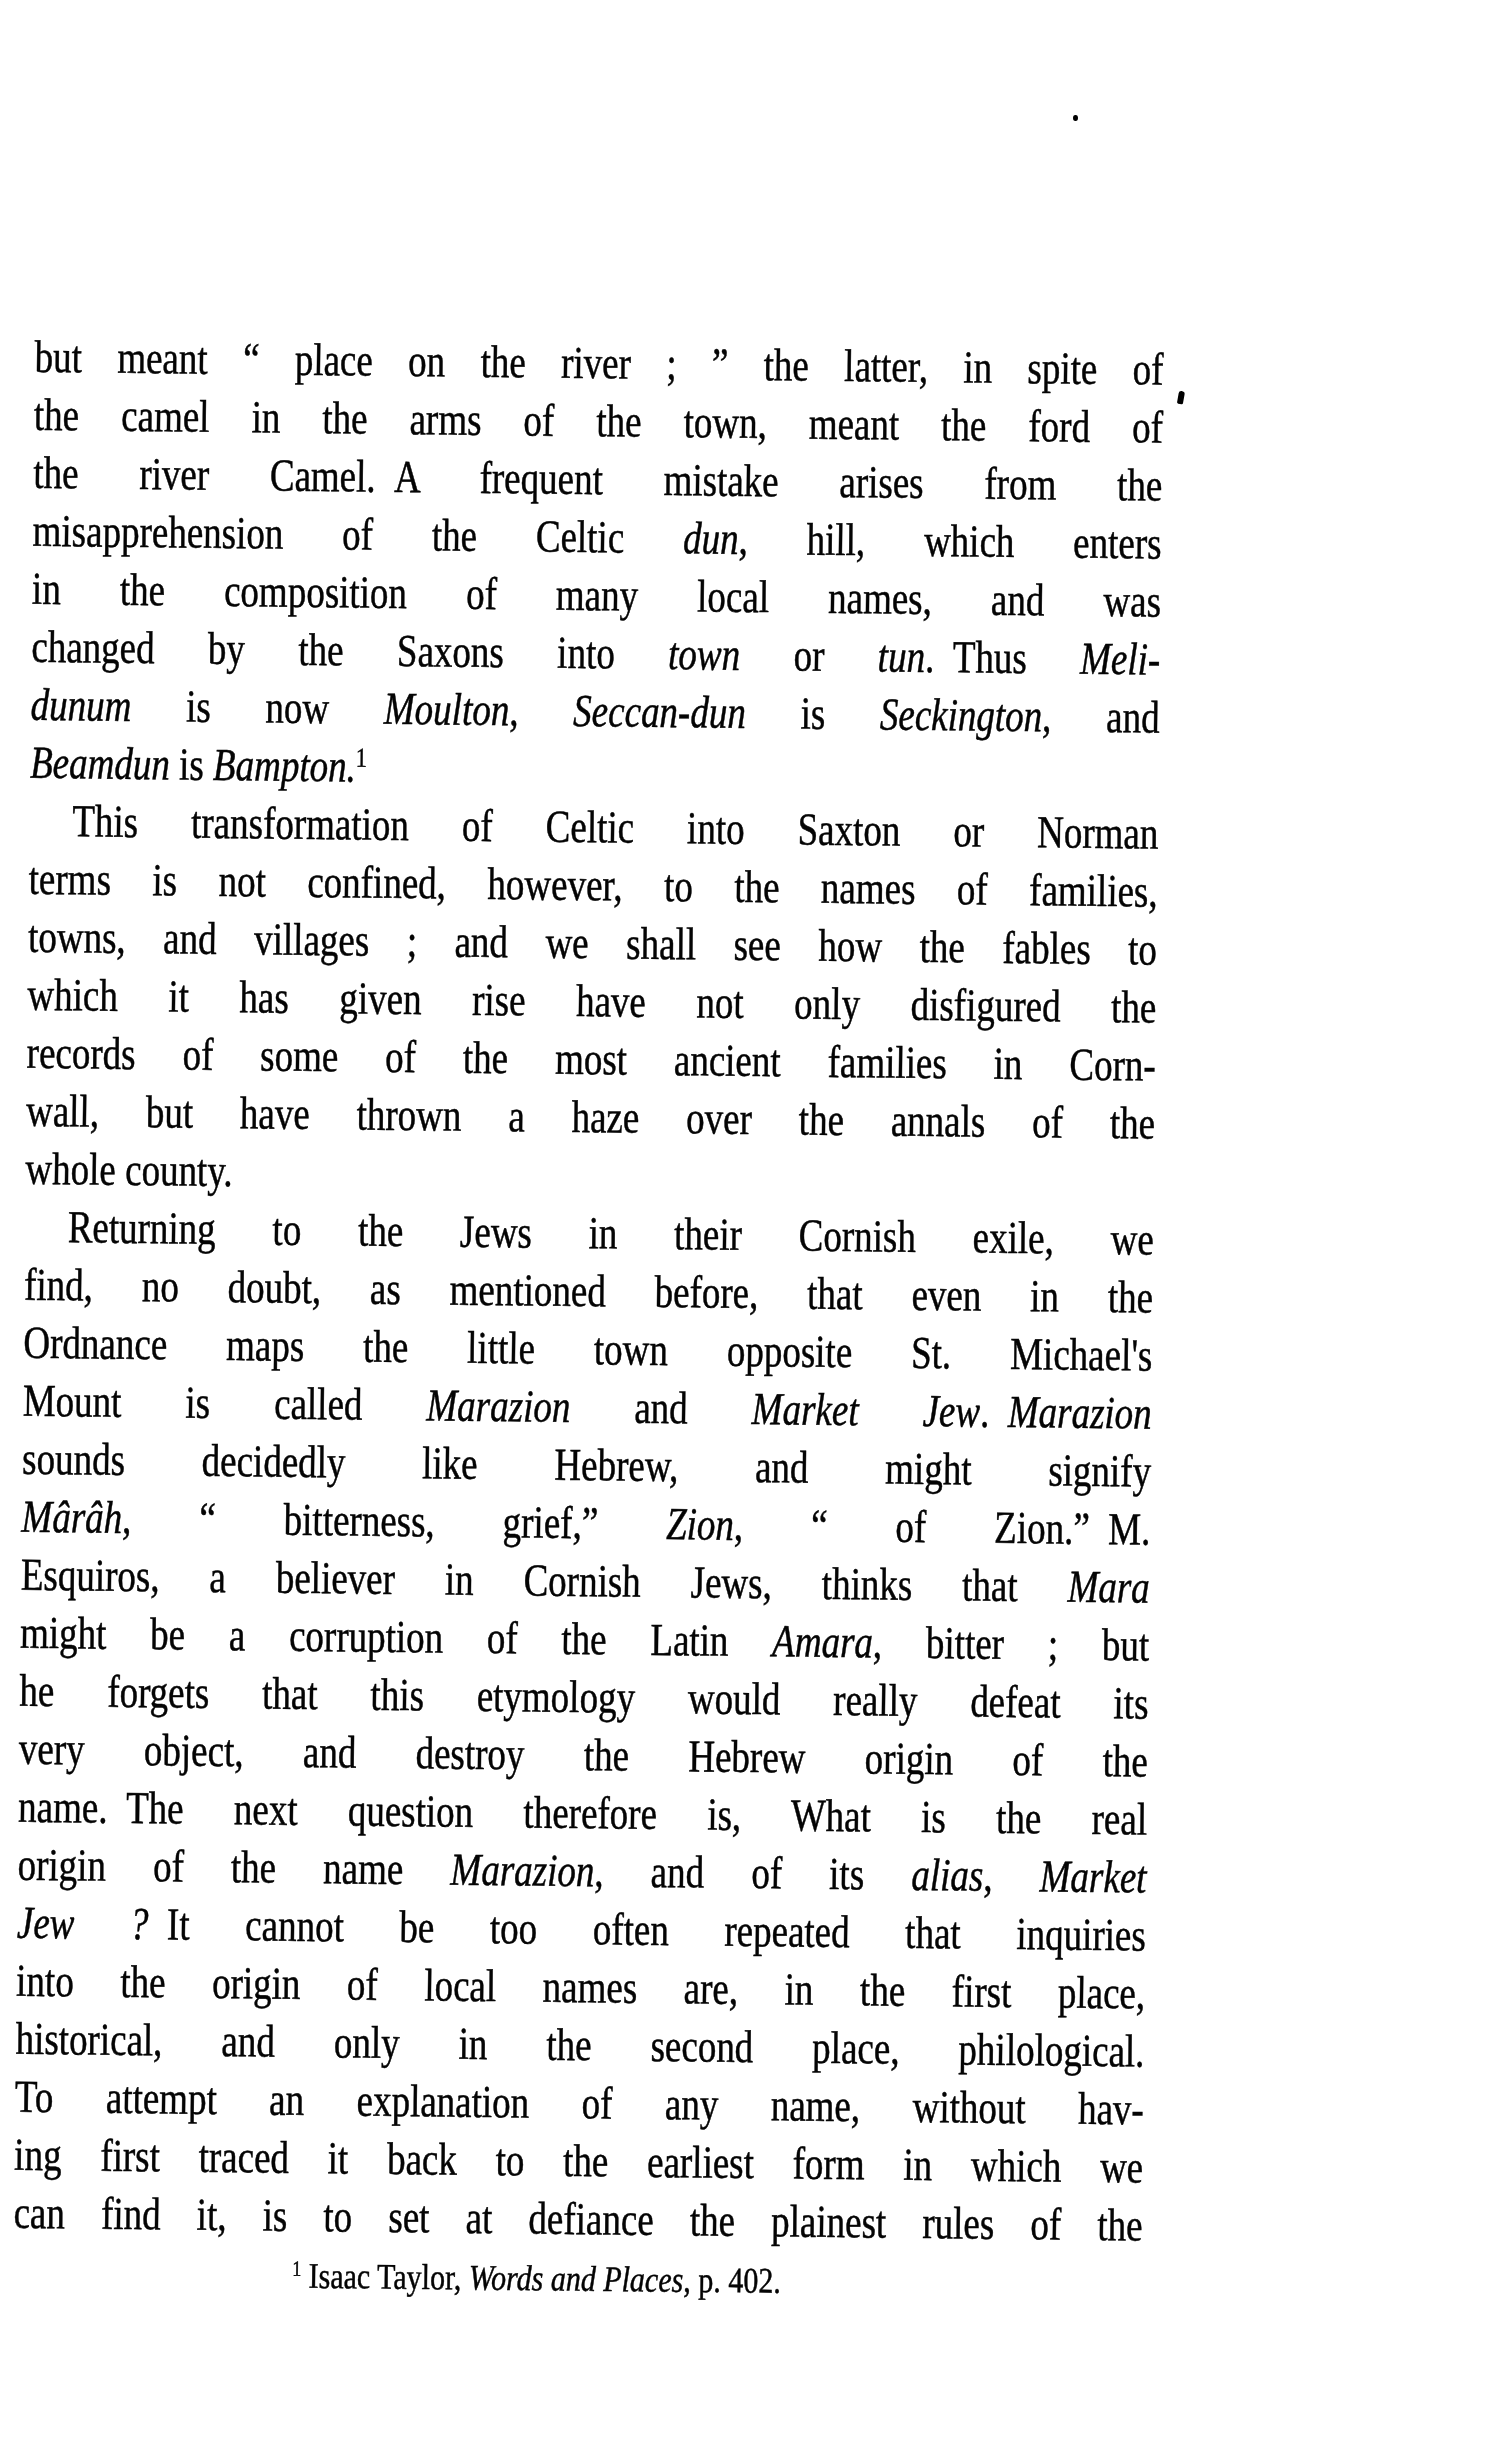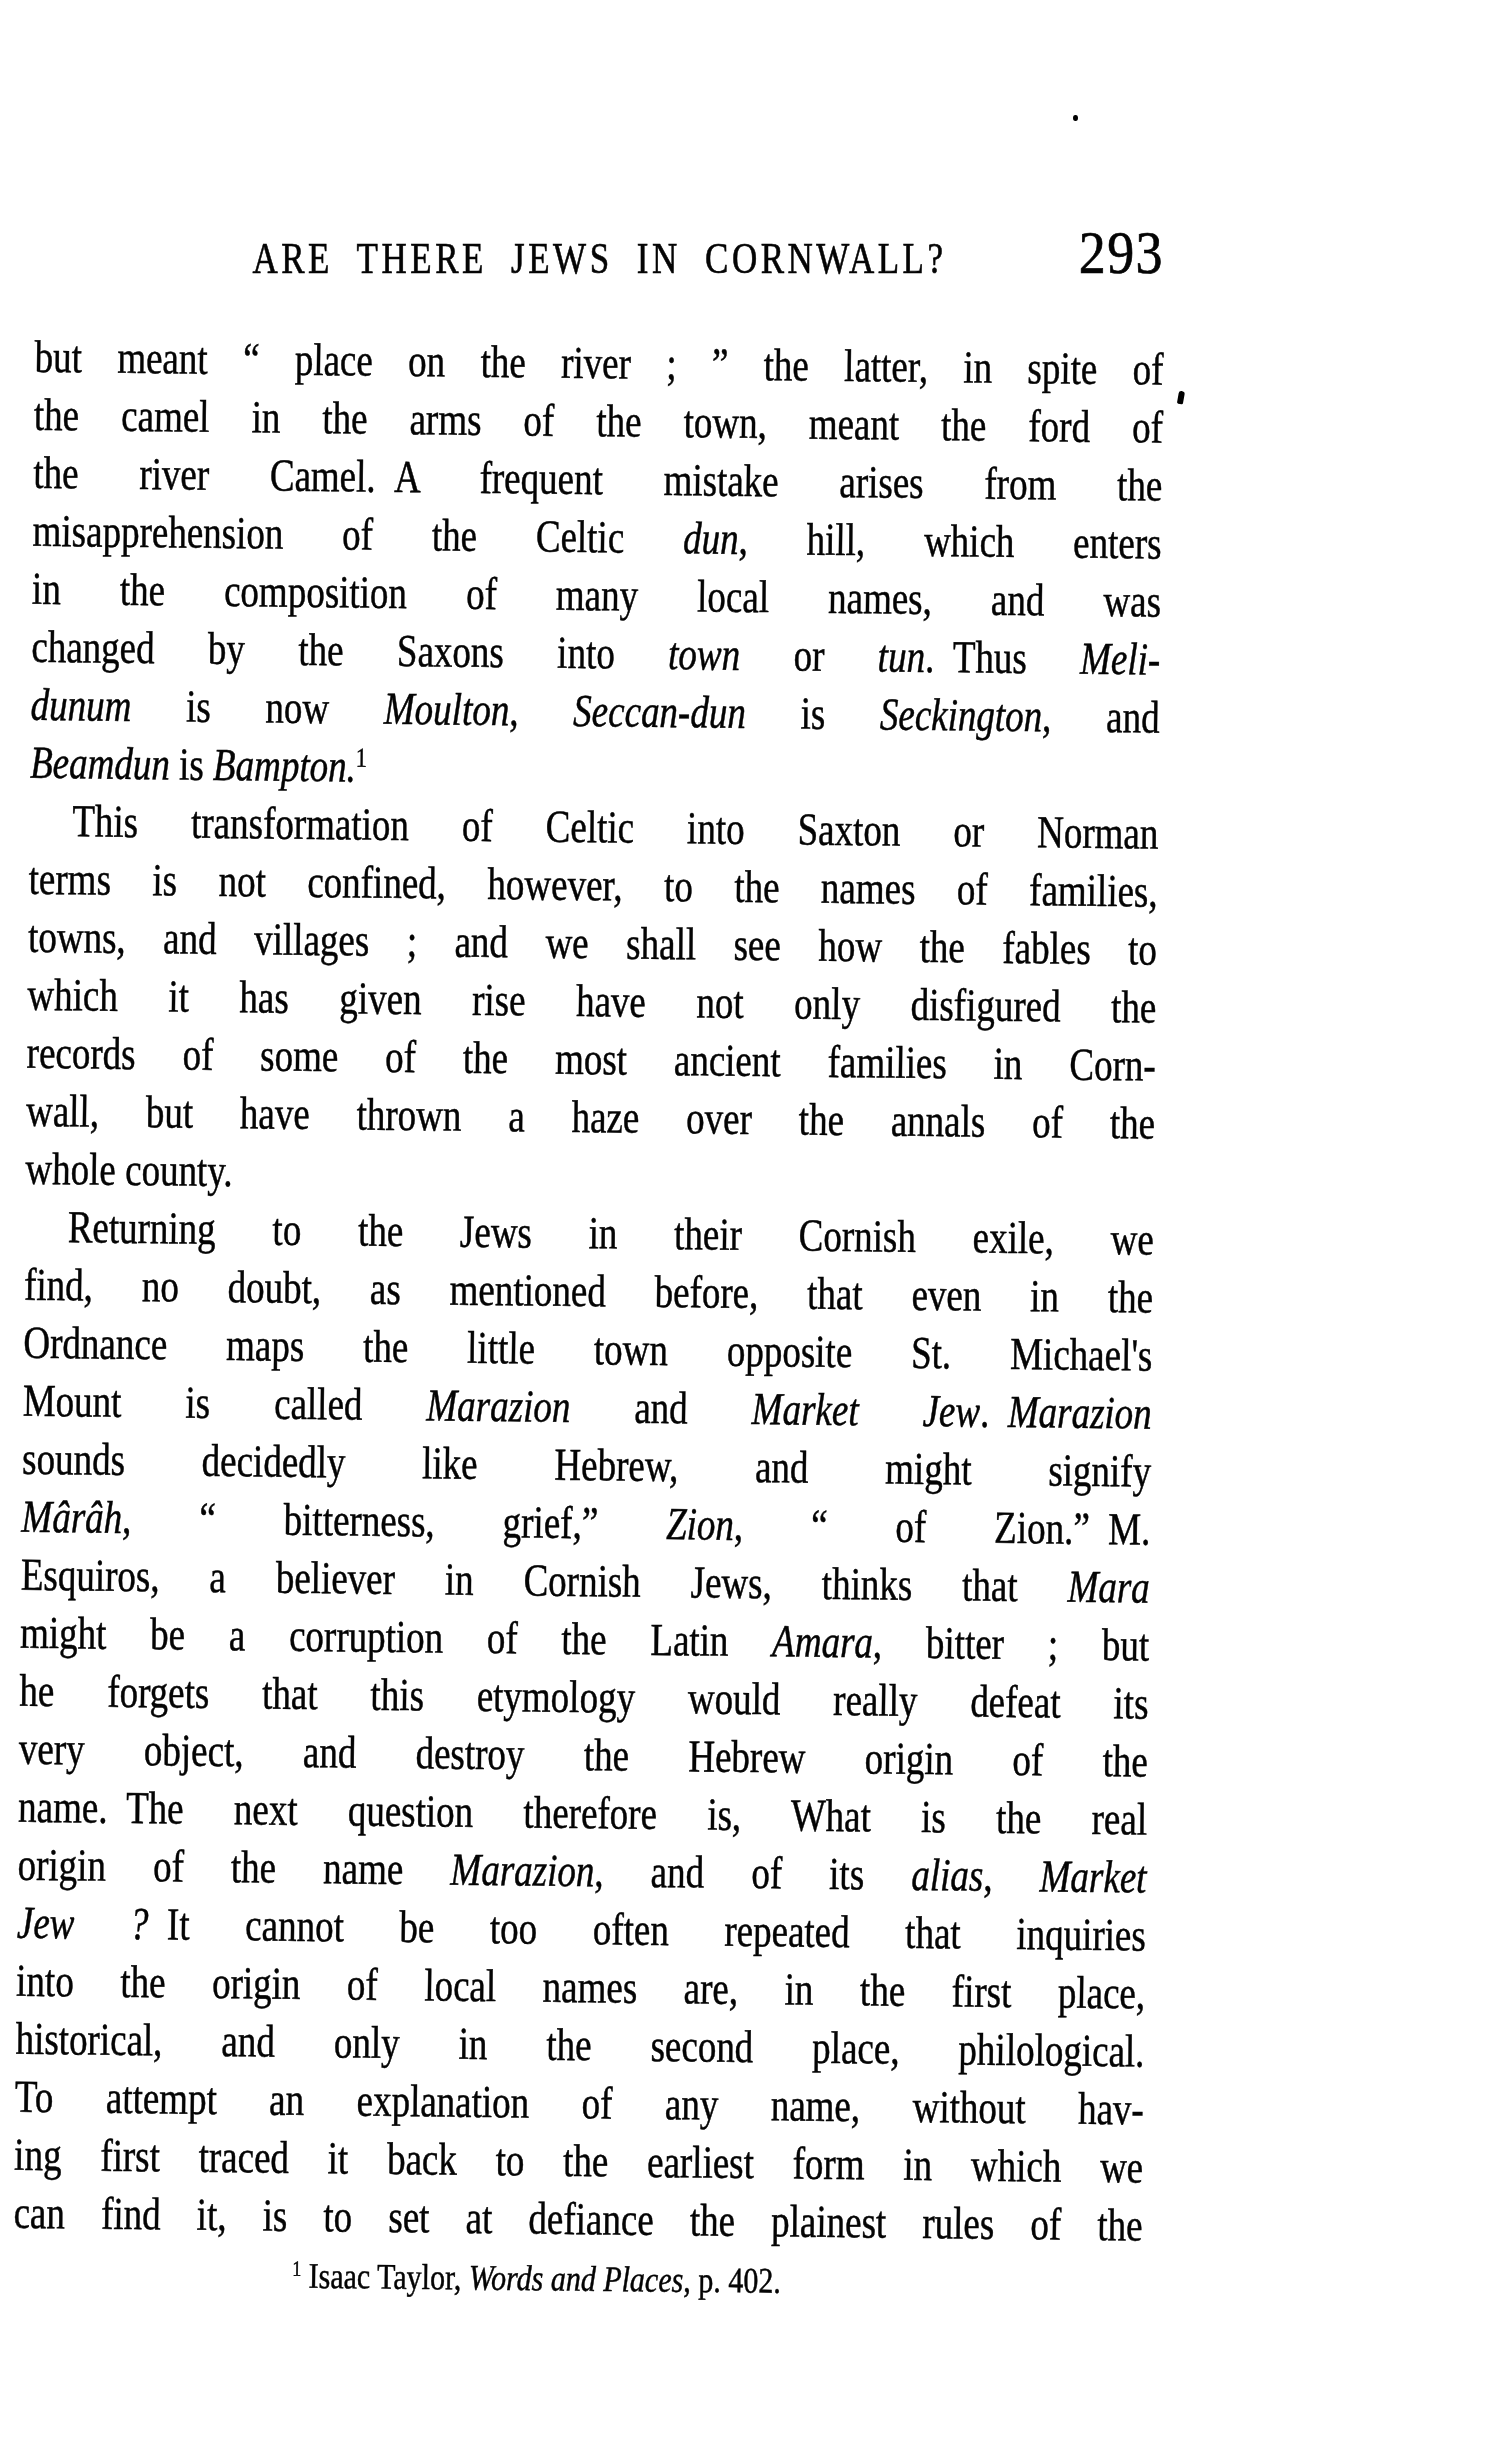--- a/index.html
+++ b/index.html
@@ -88,24 +88,20 @@
     width: 5.6px; height: 12.6px; background: #000;
     border-radius: 2.8px 2.8px 1.4px 1.4px;
     transform: rotate(10deg);
   }
 </style>
 </head>
 <body>
 
 <div class="page">
 
-  <div class="header">
-    <span class="running-title">ARE THERE JEWS IN CORNWALL?</span>
-    <span class="page-number">293</span>
-  </div>
 
   <div class="body-text" id="body-text">
       <div class="paragraph">
         <div class="line"><span class="run-n">but meant “ place on the river ; ” the latter, in spite of</span></div>
         <div class="line"><span class="run-n">the camel in the arms of the town, meant the ford of</span></div>
         <div class="line"><span class="run-n">the river Camel. A frequent mistake arises from the</span></div>
         <div class="line"><span class="run-n">misapprehension of the Celtic </span><span class="run-i">dun</span><span class="run-n">, hill, which enters</span></div>
         <div class="line"><span class="run-n">in the composition of many local names, and was</span></div>
         <div class="line"><span class="run-n">changed by the Saxons into </span><span class="run-i">town</span><span class="run-n"> or </span><span class="run-i">tun</span><span class="run-n">. Thus </span><span class="run-i">Meli-</span></div>
         <div class="line"><span class="run-i">dunum</span><span class="run-n"> is now </span><span class="run-i">Moulton</span><span class="run-n">, </span><span class="run-i">Seccan-dun</span><span class="run-n"> is </span><span class="run-i">Seckington</span><span class="run-n">, and</span></div>

